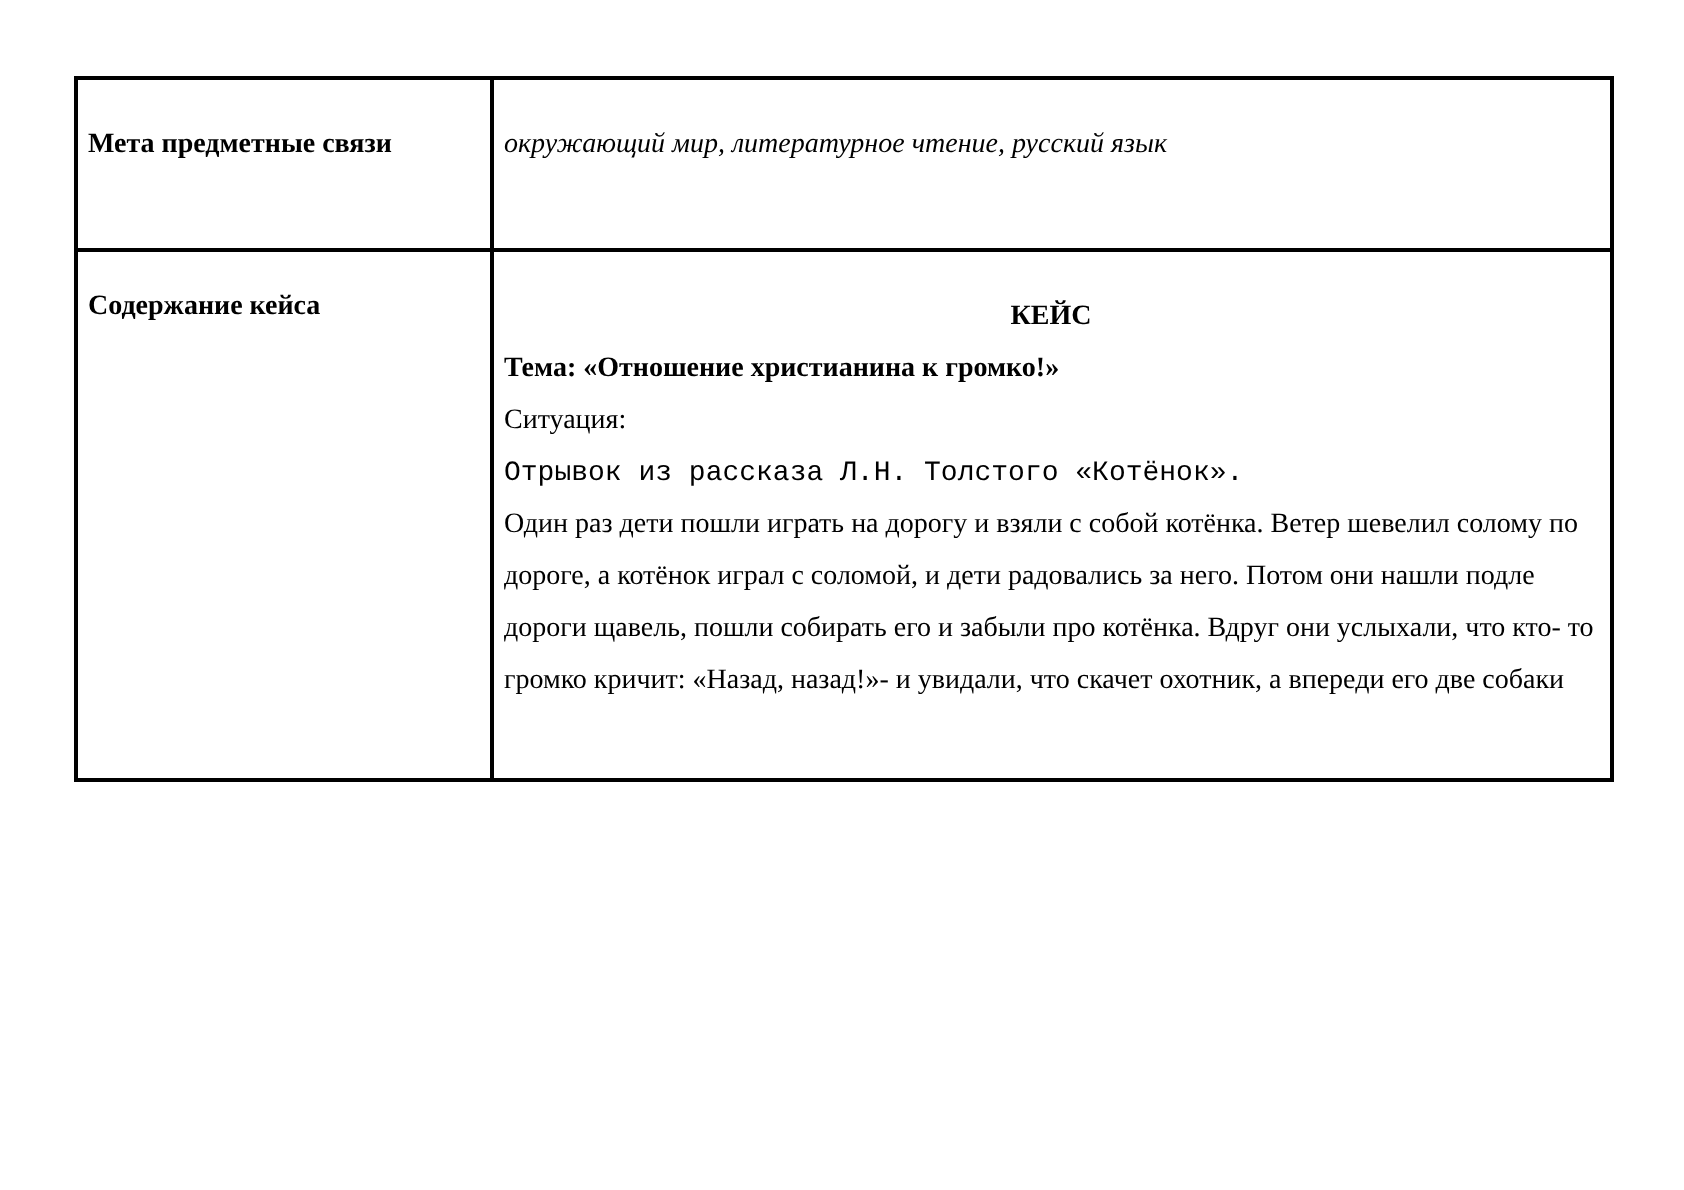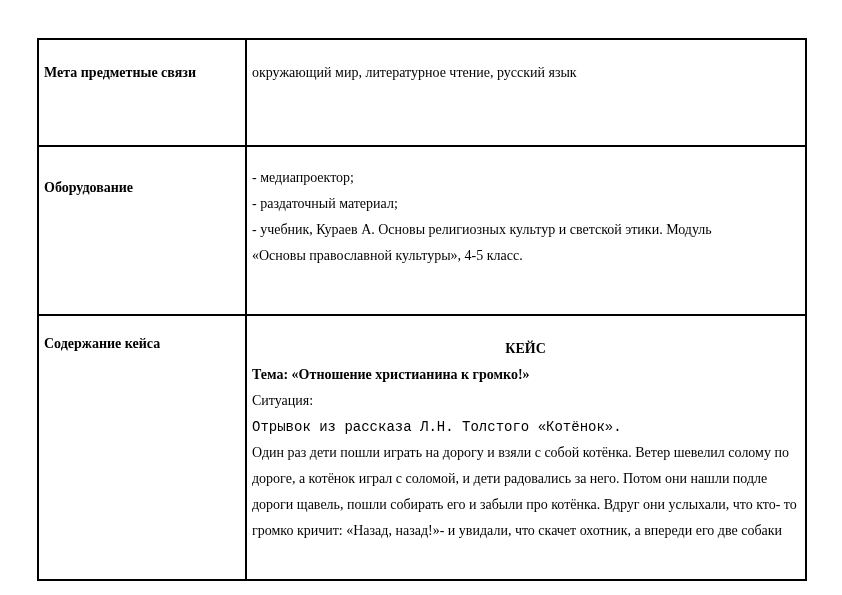--- a/index.html
+++ b/index.html
@@ -26,35 +26,35 @@
     border: 2px solid #000000;
   }
   table.doc-table td {
     border: 2px solid #000000;
     vertical-align: top;
     overflow: hidden;
     box-sizing: border-box;
   }
   col.c1 { width: 208px; }
   col.c2 { width: 560px; }
-  tr.r1 { height: 107px; }
+  tr.r1 { height: 86px; }
   tr.r2 { height: 169px; }
   tr.r3 { height: 265px; }
 
   .doc-table p {
     margin: 0;
     font-size: 14px;
     line-height: 26px;
     color: #000000;
   }
   .label-cell p { font-weight: bold; }
 
   
   td.r1l { padding: 20px 6px 4px 5px; }
-  td.r1r { padding: 20px 24px 4px 5px; }
+  td.r1r { padding: 20px 24px 4px 5px; font-style: italic; }
   td.r2l { padding: 28px 6px 4px 5px; }
   td.r2r { padding: 18px 6px 4px 5px; }
   td.r3l { padding: 15px 6px 4px 5px; }
   td.r3r { padding: 20px 6px 2px 5px; border-radius: 30px; }
 
   
   .gap-top { margin-top: 6px; }
 
   
   .case-heading {
@@ -79,31 +79,20 @@
     <tbody>
       <tr class="r1">
         <td class="label-cell r1l">
           <p>Мета предметные связи</p>
         </td>
         <td class="content-cell r1r">
           <p>окружающий мир, литературное чтение, русский язык</p>
         </td>
       </tr>
 
-      <tr class="r2">
-        <td class="label-cell r2l">
-          <p>Оборудование</p>
-        </td>
-        <td class="content-cell r2r">
-          <p>- медиапроектор;</p>
-          <p>- раздаточный материал;</p>
-          <p>- учебник, Кураев А. Основы религиозных культур и светской этики. Модуль</p>
-          <p class="gap-top">«Основы православной культуры», 4-5 класс.</p>
-        </td>
-      </tr>
 
       <tr class="r3">
         <td class="label-cell r3l">
           <p>Содержание кейса</p>
         </td>
         <td class="content-cell r3r">
           <p class="case-heading">КЕЙС</p>
           <p class="theme">Тема: «Отношение христианина к громко!»</p>
           <p class="situation">Ситуация:</p>
           <p class="source">Отрывок из рассказа Л.Н. Толстого «Котёнок».</p>

